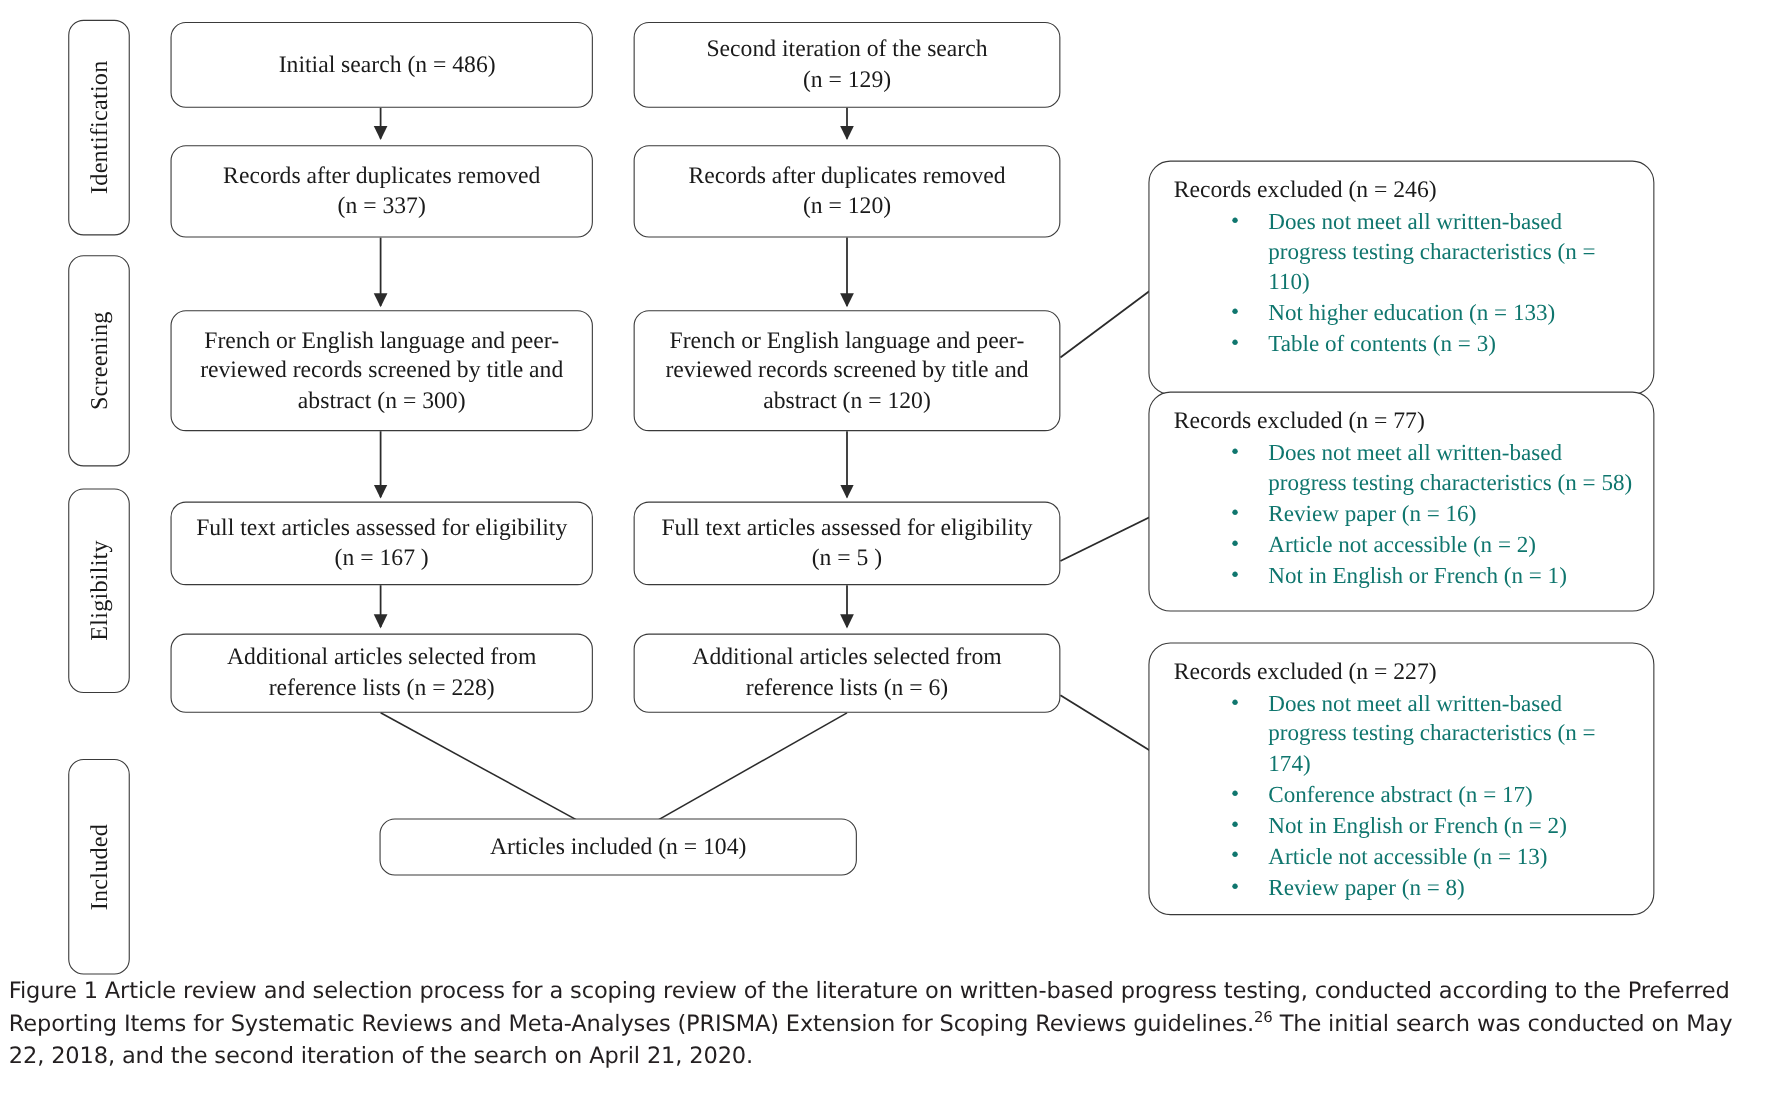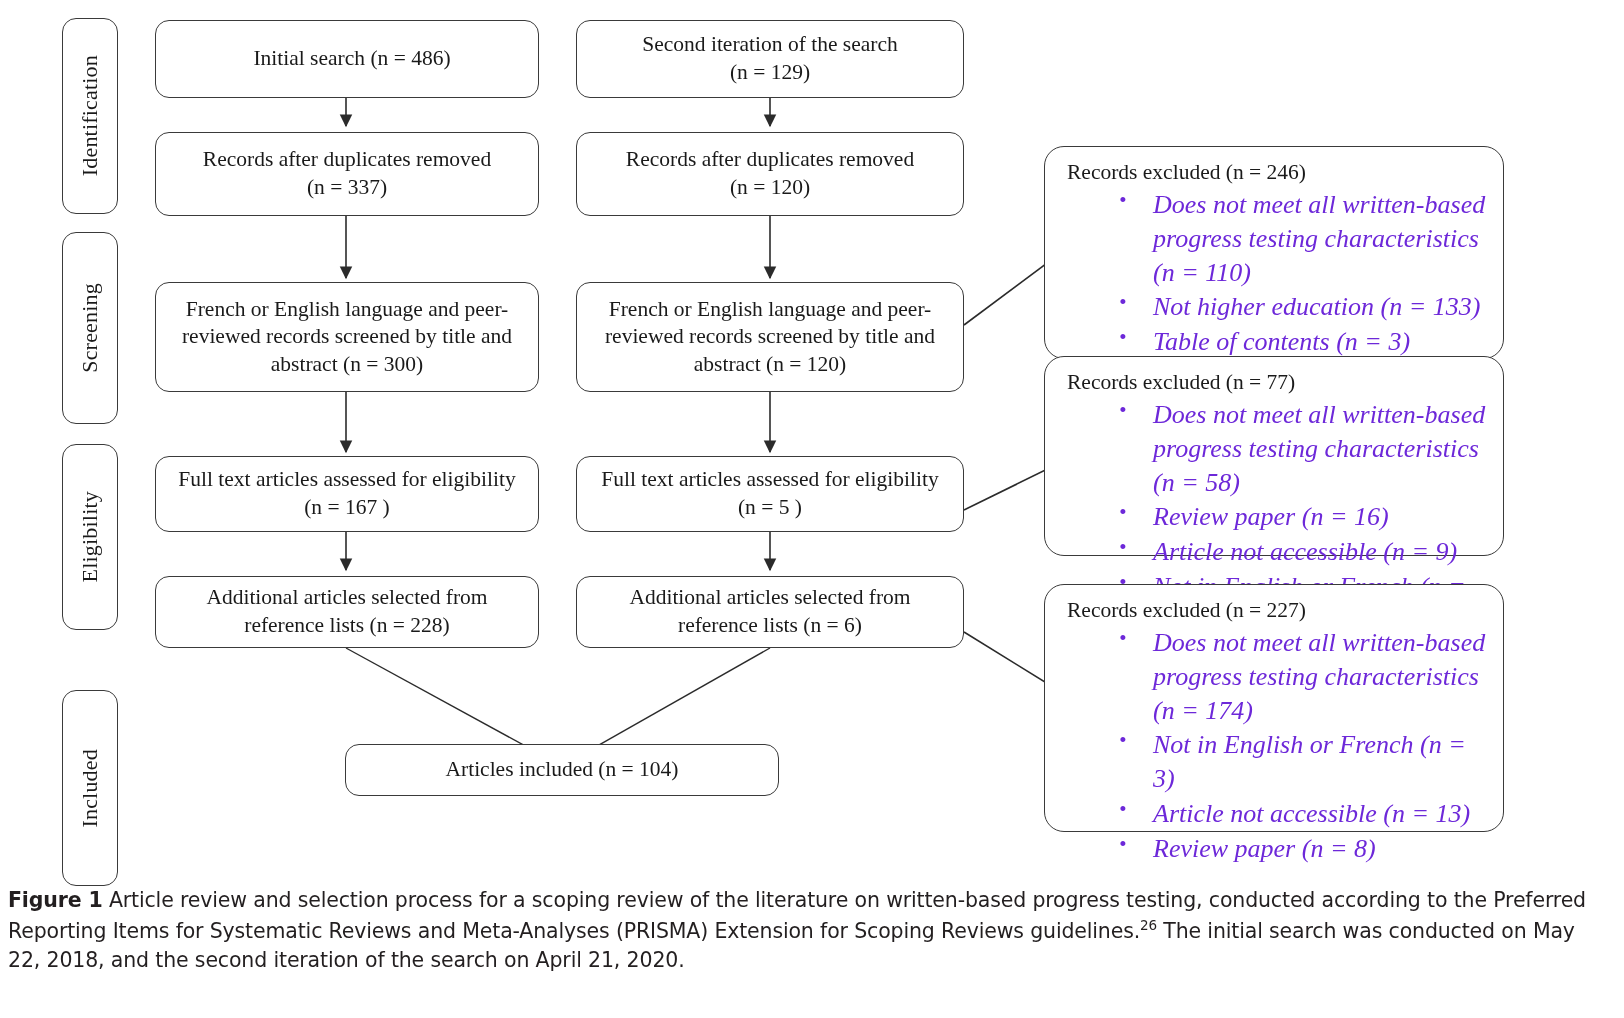--- a/index.html
+++ b/index.html
@@ -84,27 +84,26 @@
     line-height: 1.3;
     color: #1a1a1a;
     margin: 0 0 1px 0;
   }
   .excl-list {
     margin: 0;
     padding: 0 0 0 52px;
     list-style: none;
   }
   .excl-list li {
-    font-size: 26px;
+    font-size: 21px;
     line-height: 1.3;
-    color: #6d28d9;
+    color: #0f766e;
     position: relative;
     padding-left: 34px;
     margin: 0 0 1px 0;
-    font-style: italic;
   }
   .excl-list li::before {
     content: "\2022";
     position: absolute;
     left: 0;
     top: -1px;
     font-size: 21px;
     line-height: 1.3;
   }
 
@@ -113,21 +112,21 @@
     position: absolute;
     left: 8px;
     top: 886px;
     width: 1600px;
     font-family: "DejaVu Sans", "Liberation Sans", sans-serif;
     font-size: 20.5px;
     line-height: 1.44;
     color: #231f20;
     letter-spacing: -0.15px;
   }
-  #caption b { font-weight: 700; }
+  #caption b { font-weight: 400; }
   #caption sup { font-size: 0.66em; vertical-align: super; }
 </style>
 </head>
 <body>
 
 <div id="canvas">
 
   <svg class="lines" viewBox="0 0 1624 1018">
     <defs>
       <marker id="arrowhead" markerWidth="9" markerHeight="9" refX="7.2" refY="4.5" orient="auto" markerUnits="strokeWidth">
@@ -241,30 +240,31 @@
       <li>Not higher education (n = 133)</li>
       <li>Table of contents (n = 3)</li>
     </ul>
   </div>
 
   <div class="excl-box" style="left:1044px; top:356px; width:460px; height:200px;">
     <p class="excl-title">Records excluded (n = 77)</p>
     <ul class="excl-list">
       <li>Does not meet all written-based progress testing characteristics (n = 58)</li>
       <li>Review paper (n = 16)</li>
-      <li>Article not accessible (n = 9)</li>
+      <li>Article not accessible (n = 2)</li>
       <li>Not in English or French (n = 1)</li>
     </ul>
   </div>
 
   <div class="excl-box" style="left:1044px; top:584px; width:460px; height:248px;">
     <p class="excl-title">Records excluded (n = 227)</p>
     <ul class="excl-list">
       <li>Does not meet all written-based progress testing characteristics (n = 174)</li>
-      <li>Not in English or French (n = 3)</li>
+      <li>Conference abstract (n = 17)</li>
+      <li>Not in English or French (n = 2)</li>
       <li>Article not accessible (n = 13)</li>
       <li>Review paper (n = 8)</li>
     </ul>
   </div>
 
   <div id="caption"><b>Figure 1</b><span> Article review and selection process for a scoping review of the literature on written-based progress testing, conducted according to the Preferred Reporting Items for Systematic Reviews and Meta-Analyses (PRISMA) Extension for Scoping Reviews guidelines.</span><sup>26</sup><span> The initial search was conducted on May 22, 2018, and the second iteration of the search on April 21, 2020.</span></div>
 
 </div>
 
 </body></html>

